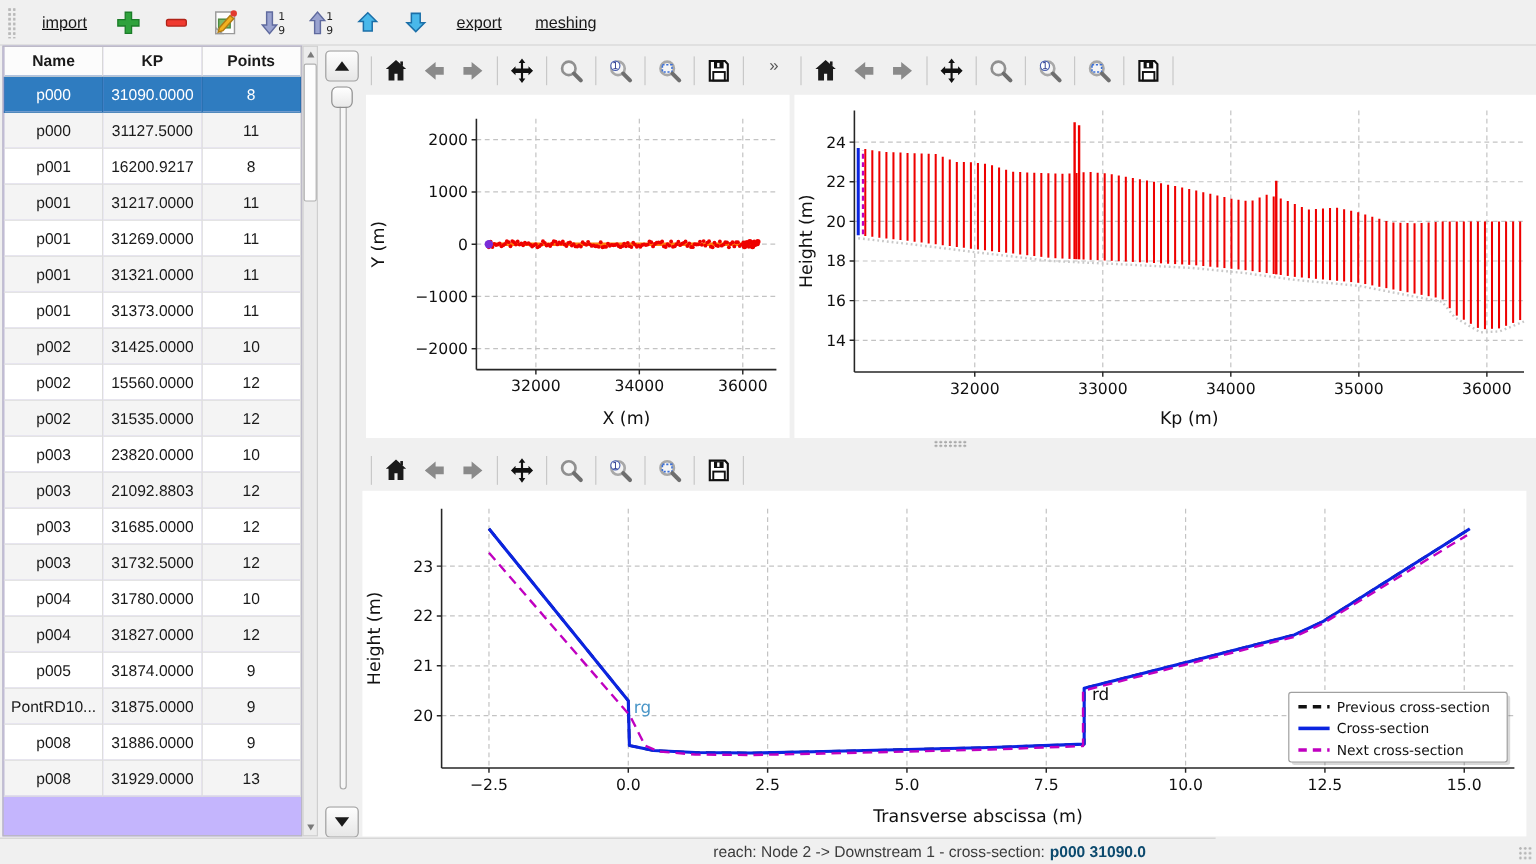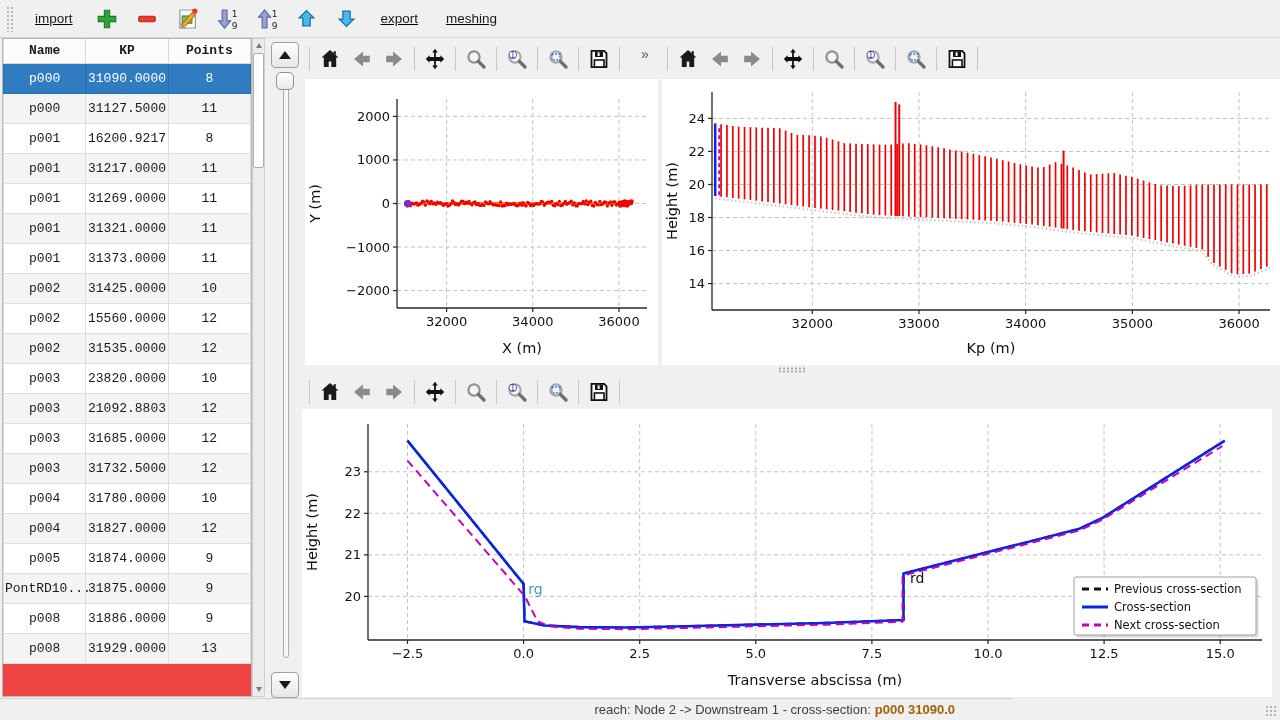--- a/index.html
+++ b/index.html
@@ -11,21 +11,21 @@
     background:#f0f0f0;border-bottom:1px solid #d6d6d6;display:flex;align-items:center;gap:4px;padding:0 6px;text-decoration:underline;}
   .grip-v{width:7px;height:26px;margin-right:6px;
     background-image:radial-gradient(circle,#b9b9b9 1.1px,transparent 1.3px);background-size:4px 4px;}
   .tb-text-btn{border:none;background:transparent;font-size:13.5px;color:#1a1a1a;
     padding:6px 12px;font-family:inherit;cursor:default;}
   .tb-icon-btn{border:none;background:transparent;width:32px;height:30px;display:flex;
     align-items:center;justify-content:center;padding:0;margin:0 2px;cursor:default;}
 
   
   #table-panel{position:absolute;left:2px;top:38px;width:250px;height:659px;
-    background:#ef4444;border:1px solid #b8b8b8;overflow:hidden;font-family:Liberation Mono, monospace;}
+    background:#c4b5fd;border:1px solid #b8b8b8;overflow:hidden;}
   #xs-table{border-collapse:collapse;width:100%;table-layout:fixed;font-size:13px;color:#1a1a1a;}
   #xs-table th{height:24px;font-weight:bold;background:#fcfcfc;border:1px solid #d8d8d8;border-top:none;}
   #xs-table td{height:30px;text-align:center;border:1px solid #dedede;background:#fff;}
   #xs-table tr:nth-child(even) td{background:#f4f4f4;}
   #xs-table tr.selected td{background:#2f7cc0;color:#fff;border-color:#2a6fae;}
 
   
   #table-scrollbar{position:absolute;left:252px;top:38px;width:13px;height:659px;
     background:#ececec;border:1px solid #cfcfcf;}
   .sb-arrow{position:absolute;left:0;width:11px;height:11px;display:flex;align-items:center;justify-content:center;}
@@ -56,21 +56,21 @@
   #fig-plan{left:305px;top:79px;width:353px;height:286px;}
   #fig-profile{left:662px;top:79px;width:618px;height:286px;}
   #fig-cross{left:302px;top:409px;width:970px;height:288px;}
   #splitter-handle{position:absolute;left:778px;top:367px;width:28px;height:6px;
     background-image:radial-gradient(circle,#aaaaaa 1px,transparent 1.2px);background-size:4px 3px;}
 
   
   #status-bar{position:absolute;left:0;bottom:0;width:1013px;height:22px;background:#f0f0f0;
     border-top:1px solid #d2d2d2;display:flex;align-items:center;justify-content:flex-end;
     padding-right:58px;font-size:13px;color:#3c3c3c;}
-  #status-bar b{color:#a16207;margin-left:4px;}
+  #status-bar b{color:#0c4a6e;margin-left:4px;}
   #status-grip{position:absolute;right:3px;bottom:3px;width:12px;height:12px;
     background-image:radial-gradient(circle,#b5b5b5 1px,transparent 1.2px);background-size:4px 4px;}
 </style>
 </head>
 <body>
 
 <div id="top-toolbar">
   <div class="grip-v"></div>
   <button class="tb-text-btn">import</button>
   <button class="tb-icon-btn">

